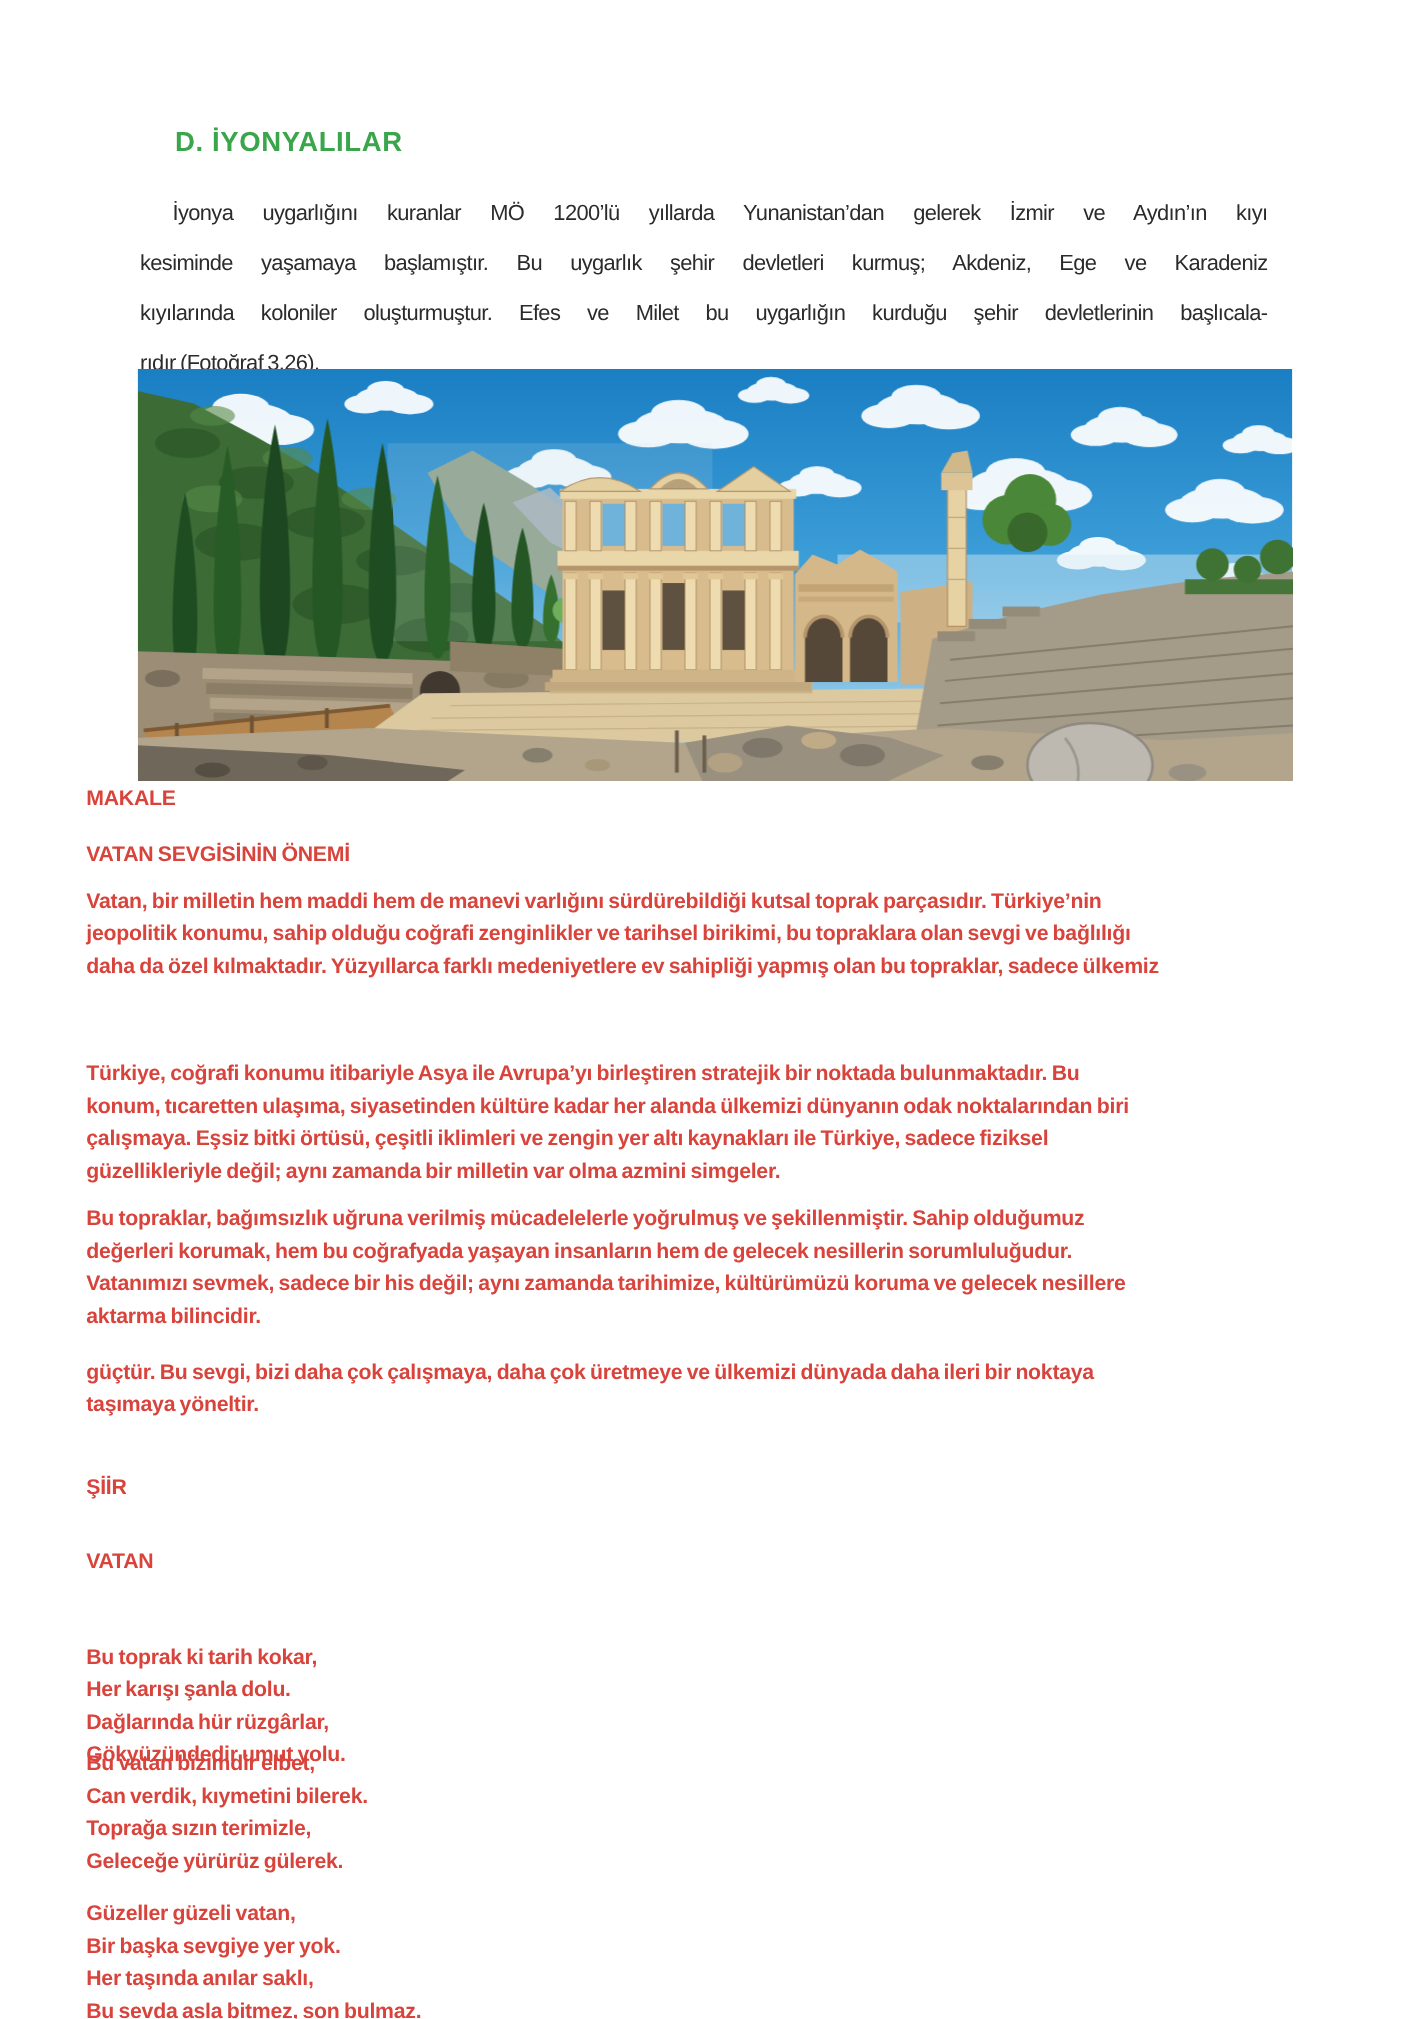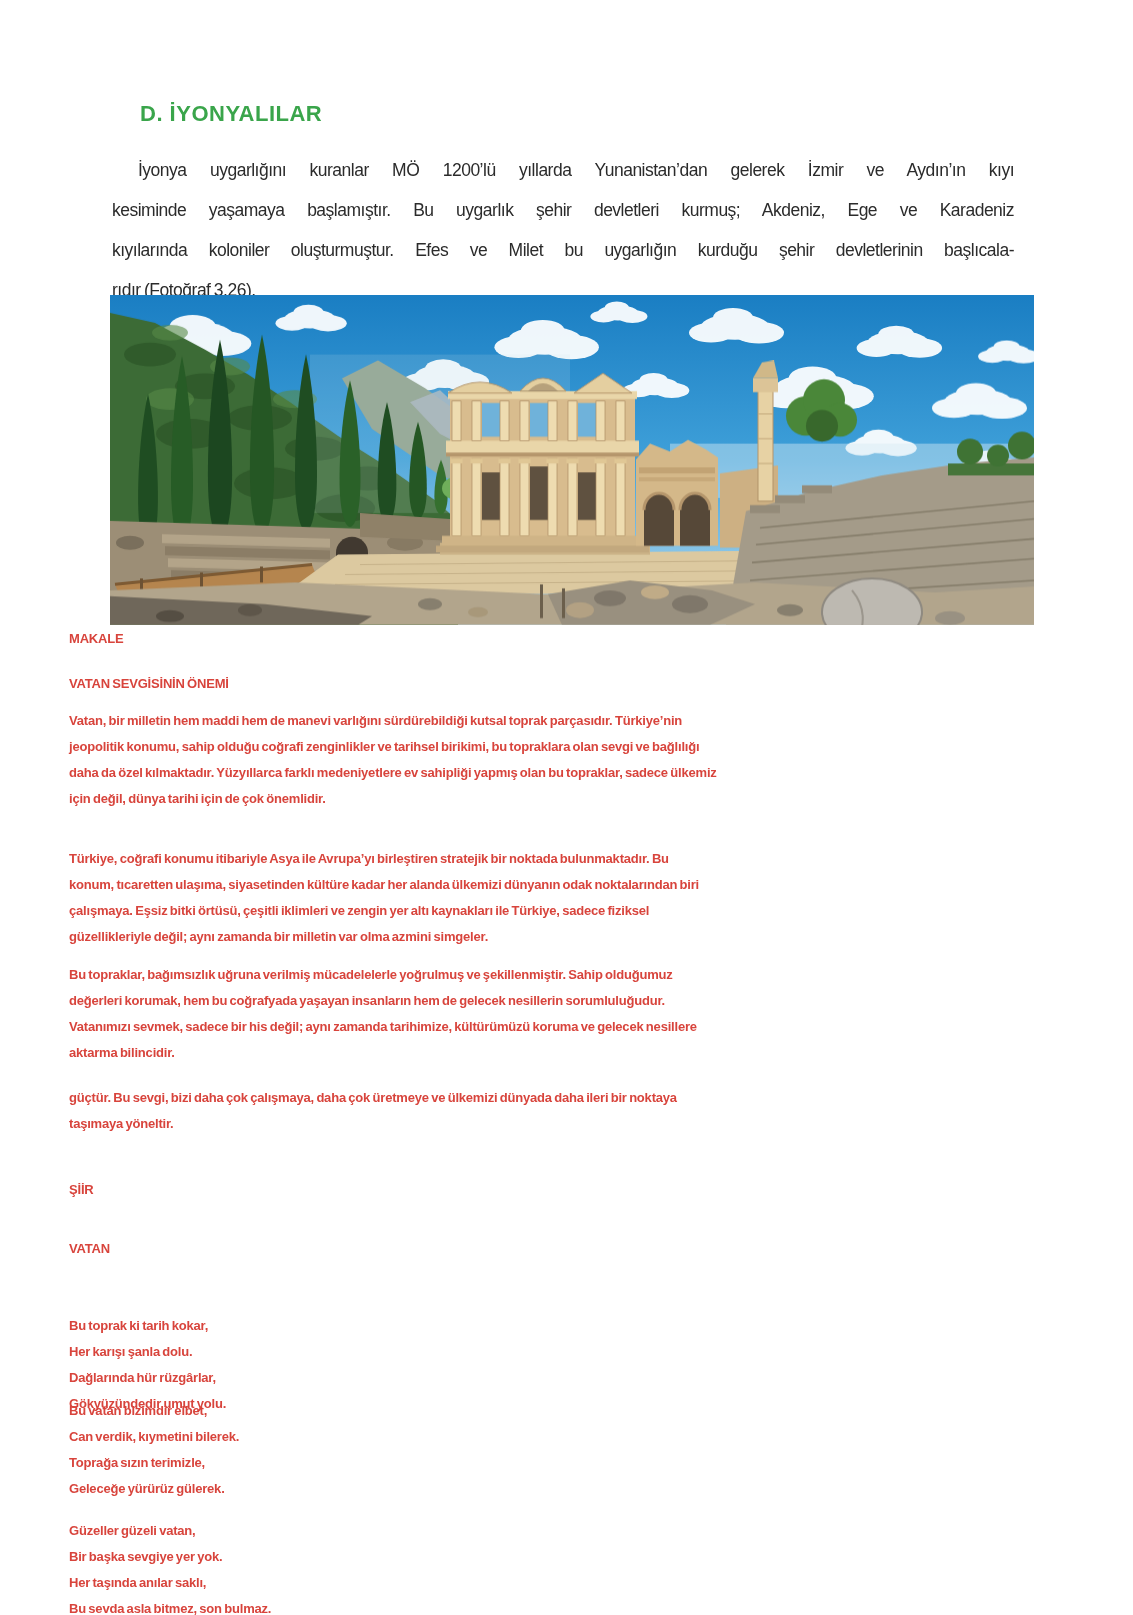--- a/index.html
+++ b/index.html
@@ -47,21 +47,21 @@
     position:absolute;
     left:110px; top:295px;
     width:924px; height:330px;
     overflow:hidden;
   }
   .red{
     position:absolute;
     left:69px;
     color:var(--red);
     font-weight:700;
-    font-size:13px;
+    font-size:17px;
     line-height:26px;
     letter-spacing:-0.2px;
     word-spacing:-1px;
     white-space:nowrap;
   }
   #makale{top:626px}
   #vso{top:671px}
   #p1{top:708px}
   #p2{top:846px}
   #p3{top:962px}
@@ -310,21 +310,20 @@
     </svg>
   </div>
 
   <div class="red" id="makale">MAKALE</div>
   <div class="red" id="vso">VATAN SEVGİSİNİN ÖNEMİ</div>
 
   <div class="red" id="p1">
       <div class="red-line">Vatan, bir milletin hem maddi hem de manevi varlığını sürdürebildiği kutsal toprak parçasıdır. Türkiye’nin</div>
       <div class="red-line">jeopolitik konumu, sahip olduğu coğrafi zenginlikler ve tarihsel birikimi, bu topraklara olan sevgi ve bağlılığı</div>
       <div class="red-line">daha da özel kılmaktadır. Yüzyıllarca farklı medeniyetlere ev sahipliği yapmış olan bu topraklar, sadece ülkemiz</div>
-      <div class="red-line">için değil, dünya tarihi için de çok önemlidir.</div>
     </div>
   <div class="red" id="p2">
       <div class="red-line">Türkiye, coğrafi konumu itibariyle Asya ile Avrupa’yı birleştiren stratejik bir noktada bulunmaktadır. Bu</div>
       <div class="red-line">konum, tıcaretten ulaşıma, siyasetinden kültüre kadar her alanda ülkemizi dünyanın odak noktalarından biri</div>
       <div class="red-line">çalışmaya. Eşsiz bitki örtüsü, çeşitli iklimleri ve zengin yer altı kaynakları ile Türkiye, sadece fiziksel</div>
       <div class="red-line">güzellikleriyle değil; aynı zamanda bir milletin var olma azmini simgeler.</div>
     </div>
   <div class="red" id="p3">
       <div class="red-line">Bu topraklar, bağımsızlık uğruna verilmiş mücadelelerle yoğrulmuş ve şekillenmiştir. Sahip olduğumuz</div>
       <div class="red-line">değerleri korumak, hem bu coğrafyada yaşayan insanların hem de gelecek nesillerin sorumluluğudur.</div>

